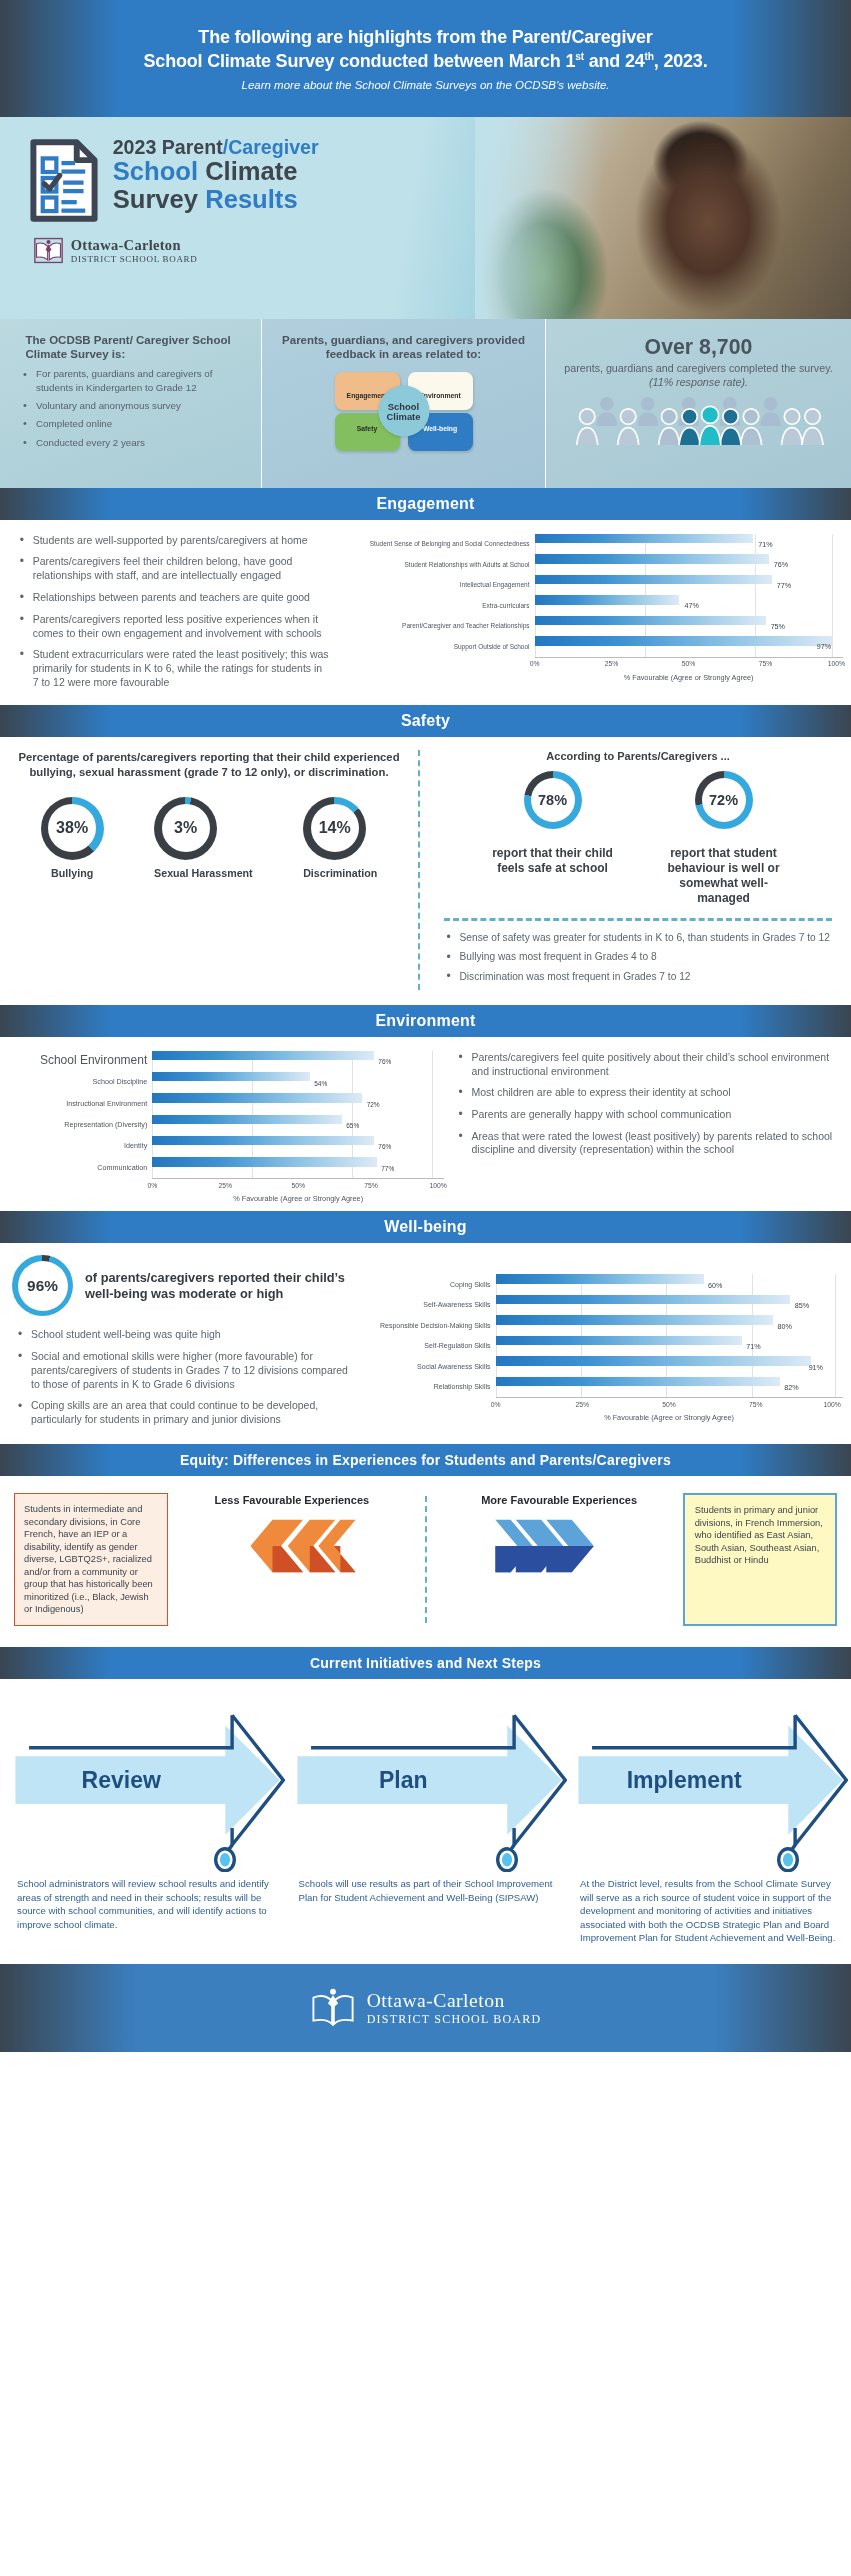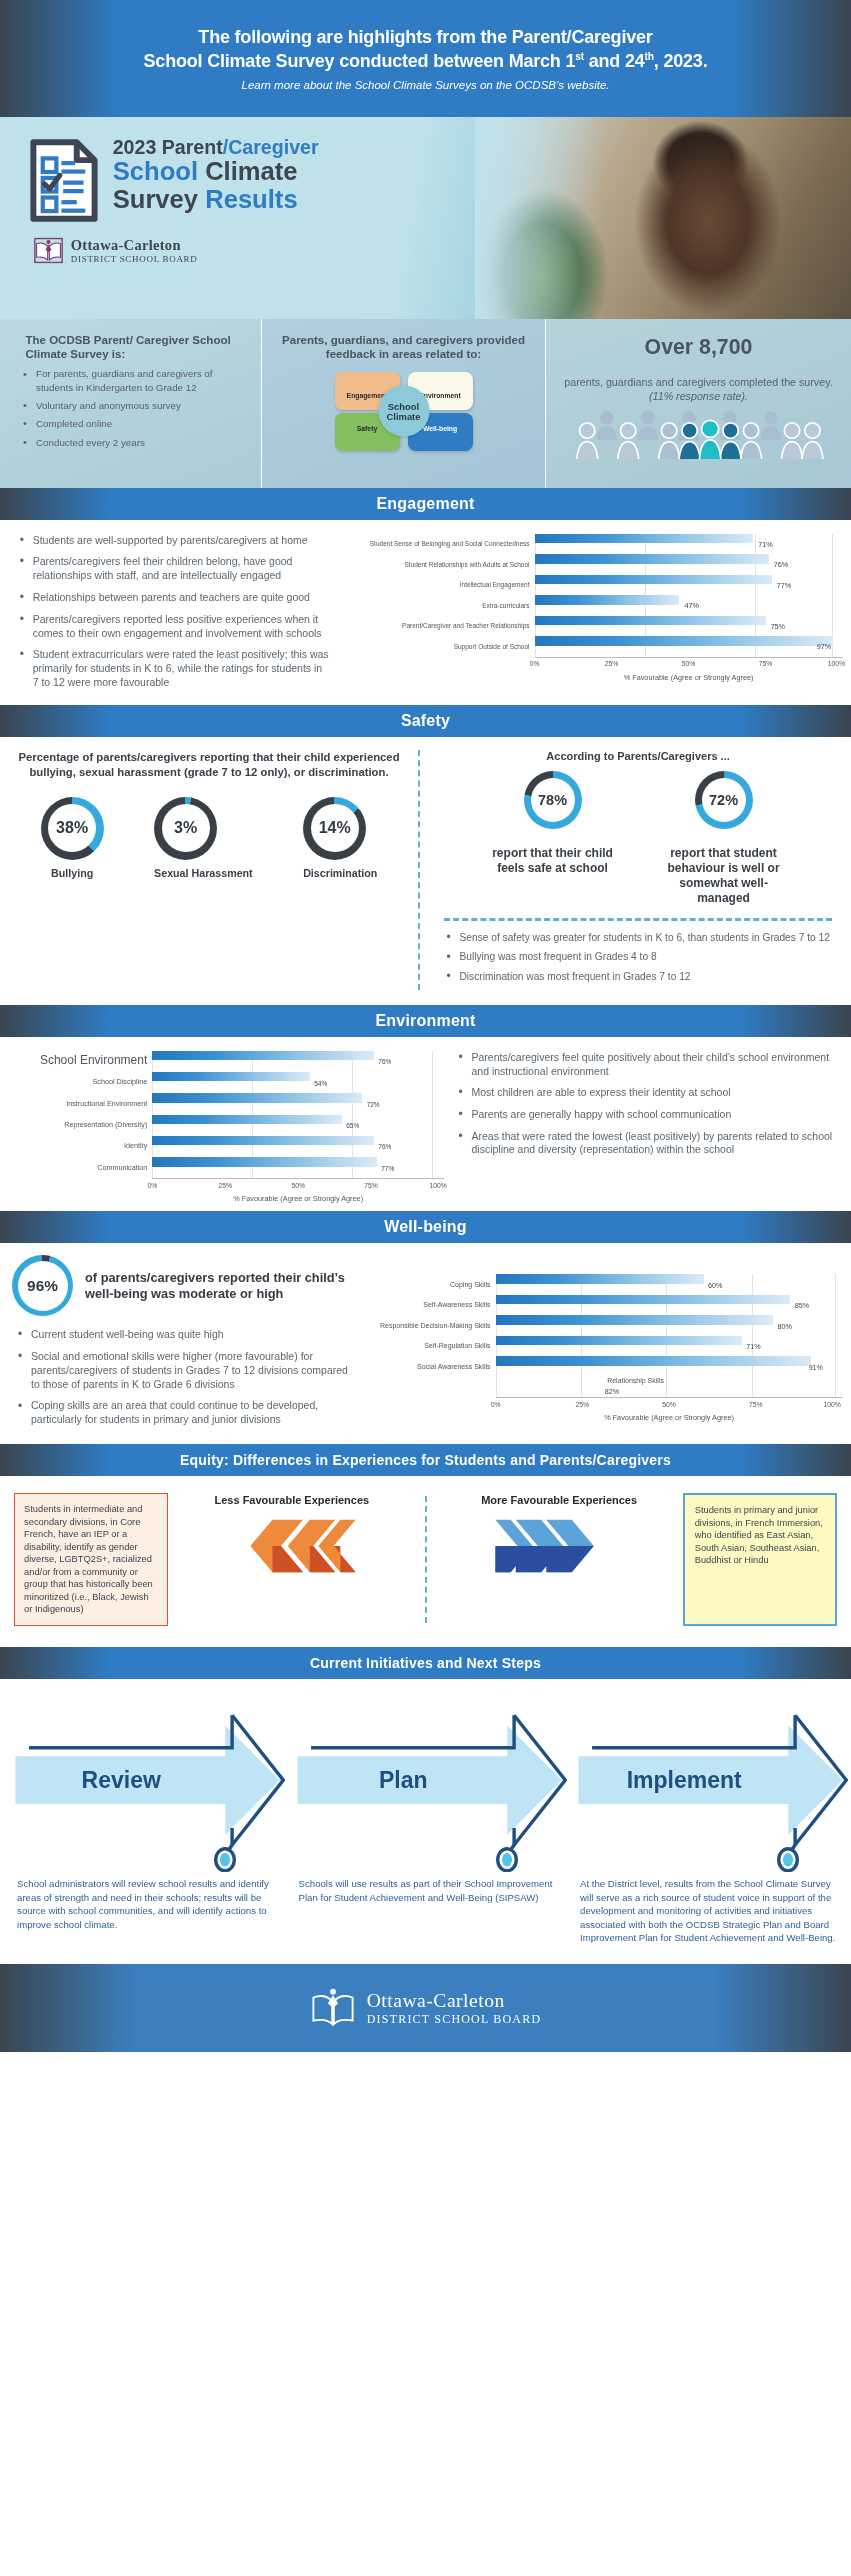--- a/index.html
+++ b/index.html
@@ -91,21 +91,21 @@
   .q.tl span, .q.tr span { transform: translateY(5.1px); }
   .q.bl span, .q.br span { transform: translateY(-3.4px); }
   .q-center {
     position: absolute; left: 50%; top: 50%; transform: translate(-50%,-50%);
     width: 51px; height: 51px; border-radius: 50%; background: #8ccada;
     display: flex; align-items: center; justify-content: center; text-align: center;
     font-size: 9.4px; font-weight: bold; color: #2e3844; line-height: 1.05;
     box-shadow: 0 0.9px 3.4px rgba(0,0,0,0.14);
   }
   .big-num { text-align: center; font-size: 21.3px; font-weight: bold; color: #4a545e; margin-top: 2.6px; }
-  .big-sub { text-align: center; font-size: 10.7px; color: #58626b; line-height: 1.28; margin-top: 16px; }
+  .big-sub { text-align: center; font-size: 10.7px; color: #58626b; line-height: 1.28; margin-top: 2px; }
   .big-sub i { font-style: italic; }
   .people { margin-top: 5.1px; height: 50px; display: flex; align-items: flex-end; justify-content: center; gap: 0.9px; }
 
   
   .sec-bar {
     height: 32px; display: flex; align-items: center; justify-content: center;
     background: linear-gradient(90deg, #3a4550 0%, #2f7cc4 13%, #2f7cc4 87%, #3a4550 100%);
     color: #ffffff; font-size: 16px; font-weight: bold; letter-spacing: 0.2px;
   }
   .sec-bar.sm { font-size: 14px; }
@@ -579,21 +579,21 @@
   <div class="sec-body" style="padding:12px 0 8.5px 0;">
     <div style="width:359px; padding:0 10.2px 0 12px;">
       <div style="display:flex; align-items:center; gap:12px;">
         <div class="donut" style="width:61px;height:61px;flex:0 0 61px;background:conic-gradient(#3a3f45 0% 4%, #35a8dd 4% 100%);">
           <div class="hole" style="width:50px;height:50px;"></div>
           <span class="pct" style="font-size:15.4px;">96%</span>
         </div>
         <div style="font-size:12.8px; font-weight:bold; color:#343b42; line-height:1.25;">of parents/caregivers reported their child’s well-being was moderate or high</div>
       </div>
       <ul class="bullets" style="margin-top:12px;">
-        <li>Current student well-being was quite high</li>
+        <li>School student well-being was quite high</li>
         <li>Social and emotional skills were higher (more favourable) for parents/caregivers of students in Grades 7 to 12 divisions compared to those of parents in K to Grade 6 divisions</li>
         <li>Coping skills are an area that could continue to be developed, particularly for students in primary and junior divisions</li>
       </ul>
     </div>
     <div style="width:493px; padding-right:8.5px; padding-top:19px;" class="chart">
       <div class="chart-rows" style="position:relative;">
         <div class="gridline" style="left:137px;"></div>
         <div class="gridline" style="left:222px;"></div>
         <div class="gridline" style="left:307px;"></div>
         <div class="gridline" style="left:393px;"></div>
@@ -627,21 +627,21 @@
             <div class="cval" style="left:calc(71% + 4.3px);">71%</div>
             </div>
         </div>
         <div class="crow" style="height:20.5px;">
           <div class="clabel" style="width:137px; font-size:7px;">Social Awareness Skills</div>
           <div class="ctrack">
               <div class="cbar" style="width:91%;"></div>
             <div class="cval" style="left:calc(89% + 4.3px);">91%</div>
             </div>
         </div>
-        <div class="crow" style="height:20.5px;flex-direction:column;">
+        <div class="crow" style="height:20.5px;">
           <div class="clabel" style="width:137px; font-size:7px;">Relationship Skills</div>
           <div class="ctrack">
               <div class="cbar" style="width:82%;"></div>
             <div class="cval" style="left:calc(82% + 4.3px);">82%</div>
             </div>
         </div>
       </div>
       <div style="position:relative; margin-left:137px;">
         <div class="axis-line"></div>
         <div style="position:relative; height:12.8px;">

